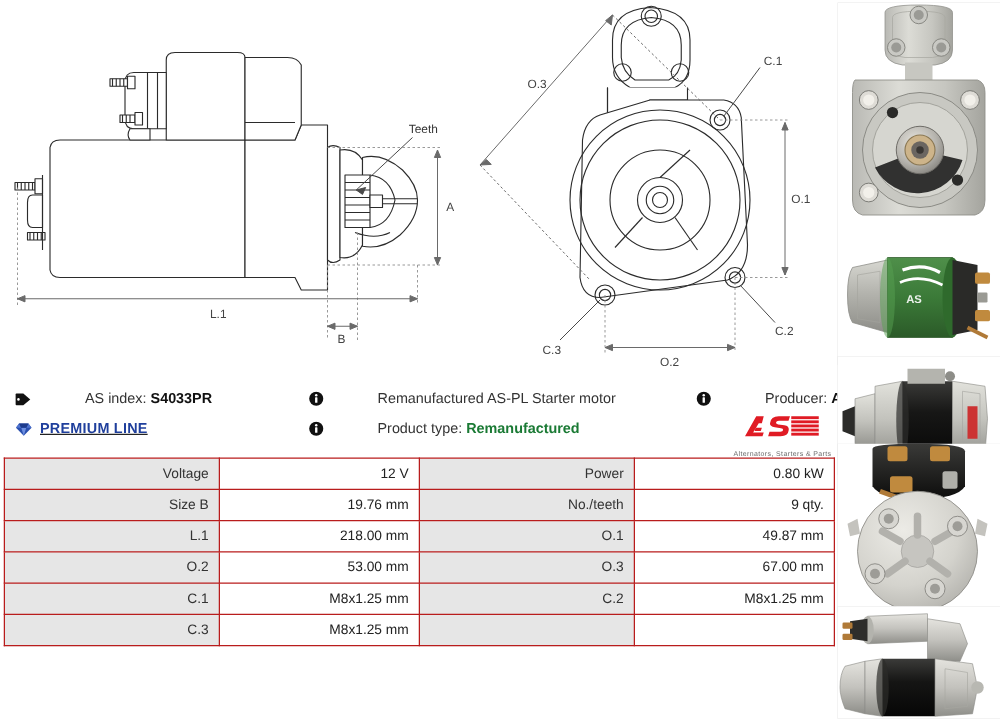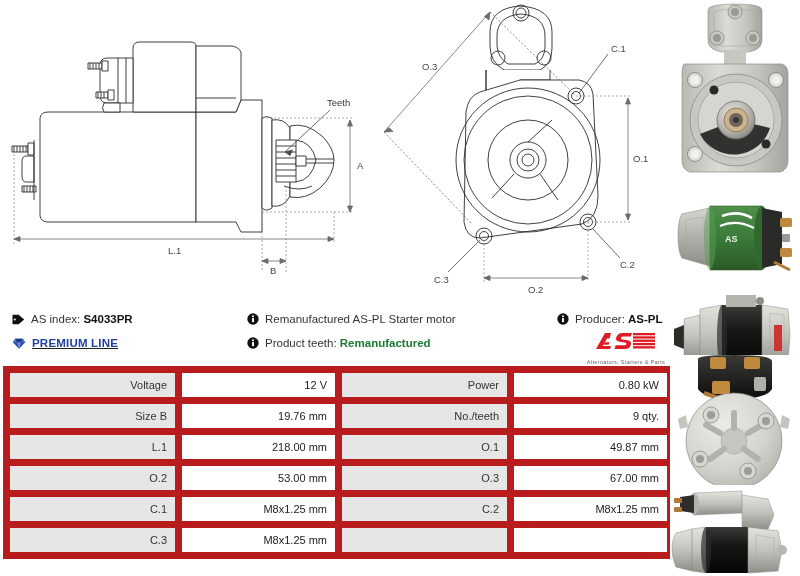--- a/index.html
+++ b/index.html
@@ -54,21 +54,21 @@
 
   .ico {
     display: inline-flex;
     align-items: center;
     justify-content: center;
     flex: 0 0 auto;
     margin-right: 6px;
   }
   .ico svg { display: block; }
 
-  .lbl-normal { color: #333333; }
+  .lbl-normal { color: #333333; margin-left: 37px; }
   .lbl-bold { font-weight: bold; color: #111111; }
   .lbl-green { font-weight: bold; color: #1a7a34; }
   .premium-text {
     color: #1f3f9c;
     font-weight: bold;
     font-size: 11.5px;
     letter-spacing: 0.2px;
   }
 
   
@@ -91,21 +91,21 @@
   
   #spec-table {
     position: absolute;
     left: 3px; top: 366px;
     width: 665px;
     border-collapse: collapse;
     table-layout: fixed;
     font-size: 11px;
   }
   #spec-table td {
-    border: 7px solid #b91c1c;
+    border: 1px solid #b91c1c;
     padding: 5px 8px;
     vertical-align: middle;
     height: 14px;
   }
   #spec-table td.k {
     background: #e6e6e6;
     text-align: right;
     color: #333333;
   }
   #spec-table td.v {
@@ -347,21 +347,21 @@
     </div>
 
     <div class="info-row ir-4">
       <span class="ico">
         <svg width="12" height="12" viewBox="0 0 14 14">
           <circle cx="7" cy="7" r="6.6" fill="#111111"></circle>
           <circle cx="7" cy="3.7" r="1.15" fill="#ffffff"></circle>
           <rect x="5.9" y="5.7" width="2.2" height="5.1" rx="0.5" fill="#ffffff"></rect>
         </svg>
       </span>
-      <span class="lbl-normal">Product teeth:</span>
+      <span class="lbl-normal">Product type:</span>
       <span>&nbsp;</span>
       <span class="lbl-green">Remanufactured</span>
     </div>
 
     <div class="info-row ir-5">
       <span class="ico">
         <svg width="12" height="12" viewBox="0 0 14 14">
           <circle cx="7" cy="7" r="6.6" fill="#111111"></circle>
           <circle cx="7" cy="3.7" r="1.15" fill="#ffffff"></circle>
           <rect x="5.9" y="5.7" width="2.2" height="5.1" rx="0.5" fill="#ffffff"></rect>

